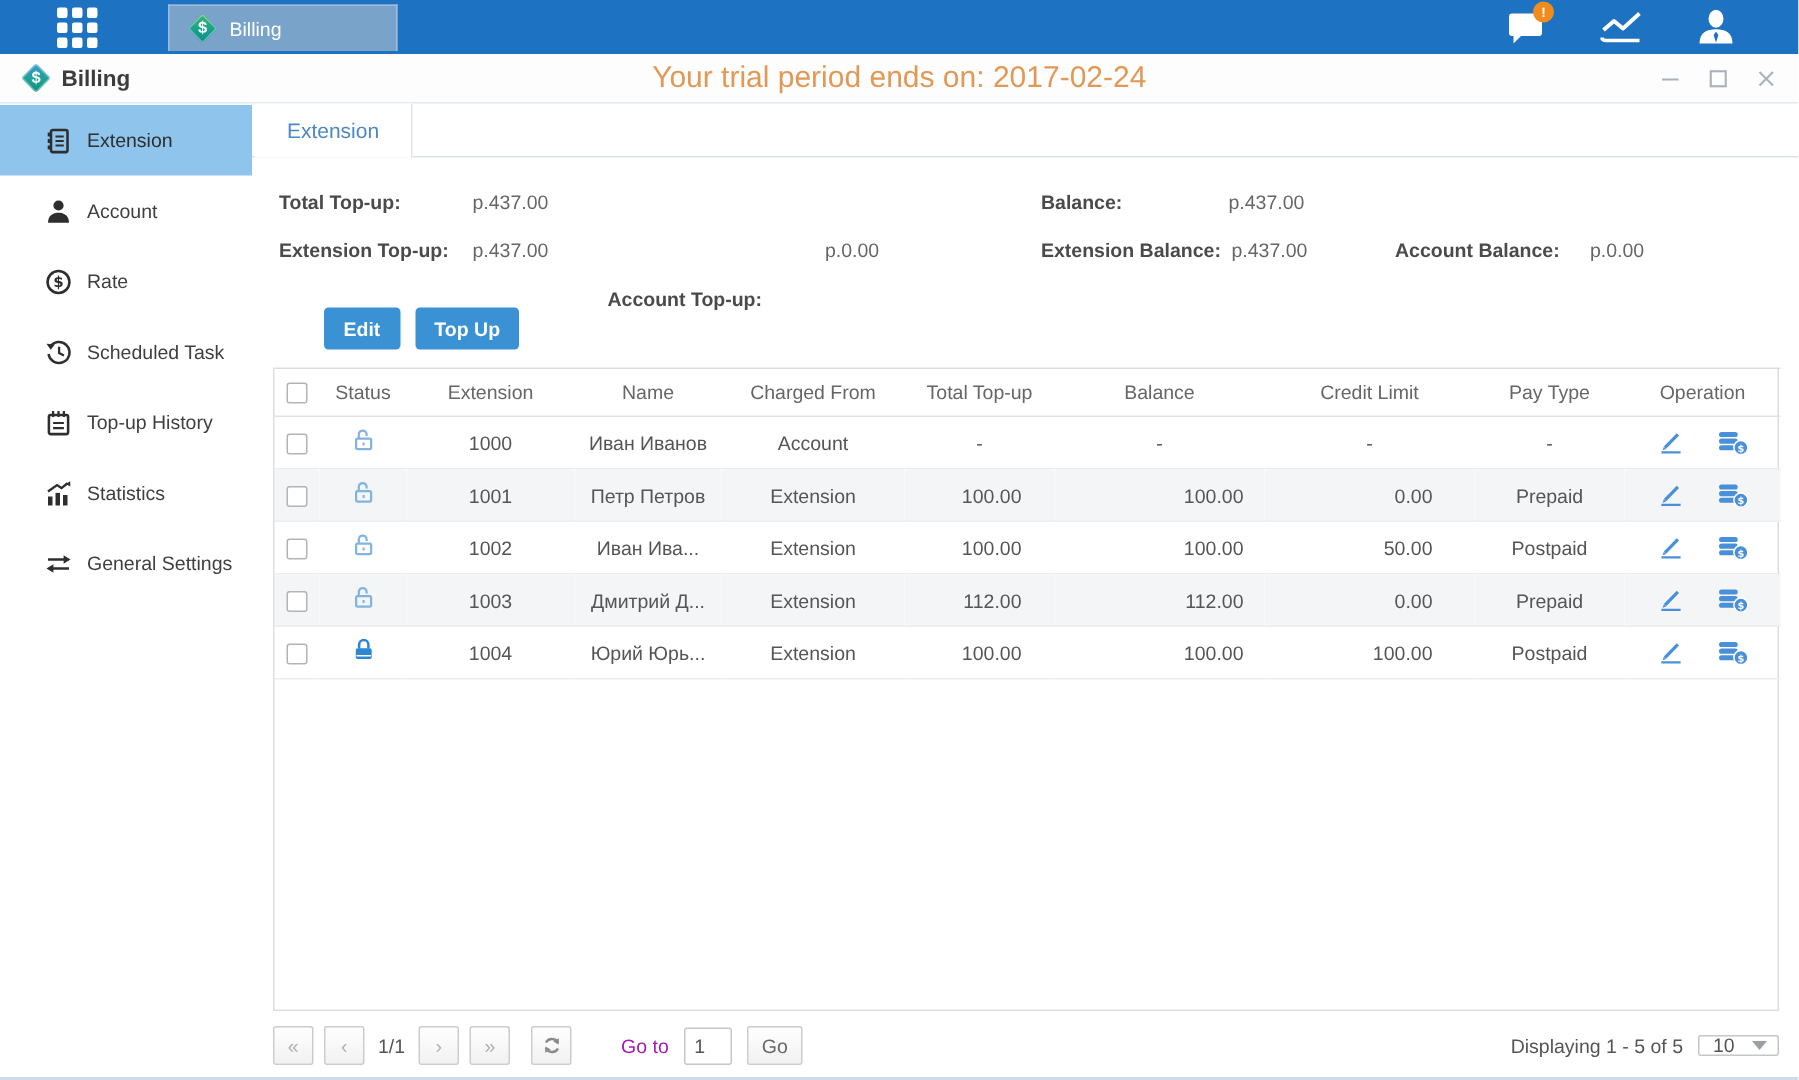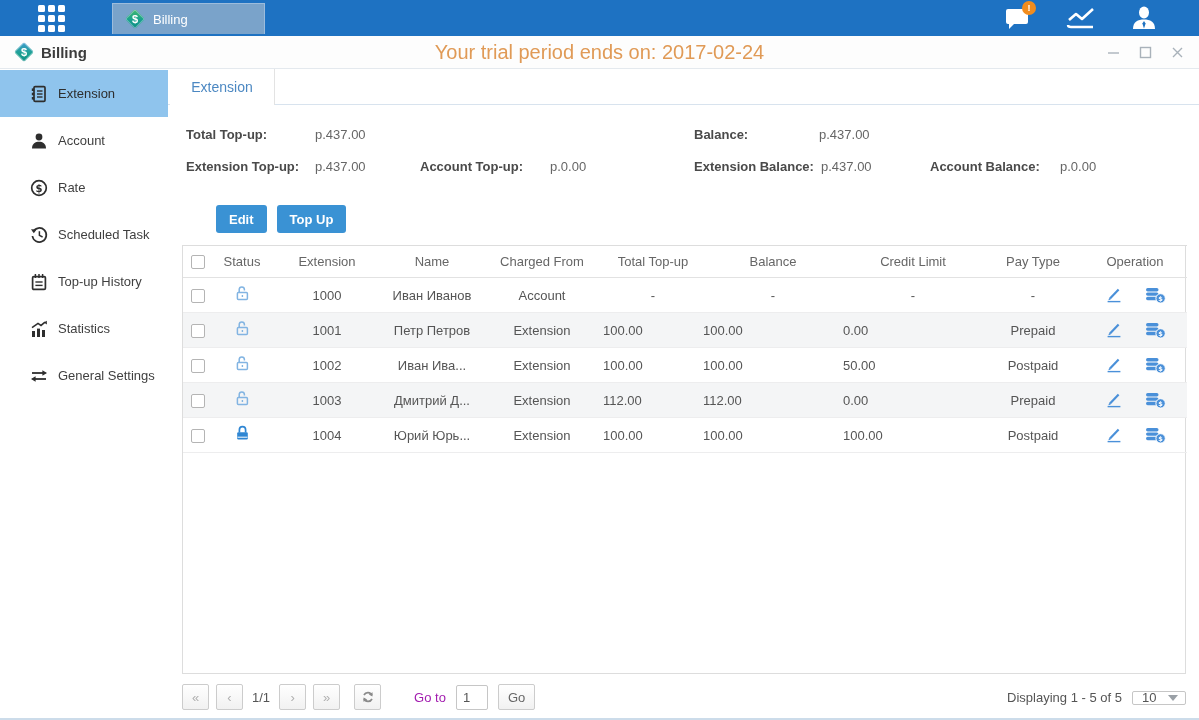--- a/index.html
+++ b/index.html
@@ -44,51 +44,51 @@
 
   
   .summary { position:relative; height:70px; margin-top:14px; font-size:13px; }
   .summary .row { position:relative; height:32px; }
   .summary span { position:absolute; top:8px; white-space:nowrap; }
   .lbl { font-weight:bold; color:#4a4a4a; }
   .val { color:#666; }
   .p-total-topup-l { left:18px; }   .p-total-topup-v { left:147px; }
   .p-balance-l     { left:526px; }  .p-balance-v     { left:651px; }
   .p-ext-topup-l   { left:18px; }   .p-ext-topup-v   { left:147px; }
-  .p-acc-topup-l   { left:252px; }  .p-acc-topup-v   { left:382px; }
+  .p-acc-topup-l   { left:237px;margin-top:33px; }  .p-acc-topup-v   { left:382px; }
   .p-ext-bal-l     { left:526px; }  .p-ext-bal-v     { left:653px; }
   .p-acc-bal-l     { left:762px; }  .p-acc-bal-v     { left:892px; }
 
   
   .actions { margin:16px 0 0 18px; display:flex; gap:10px;padding-left:30px; }
   .btn-blue { background:#3a92d4; color:#fff; border:none; font-size:13px; font-weight:bold; height:28px; padding:0 13px; border-radius:3px; cursor:pointer; font-family:inherit; }
 
   
   .tablewrap { position:absolute; left:14px; right:13px; top:176px; bottom:44px; border:1px solid #ddd; border-top:none; }
   table { border-collapse:collapse; width:100%; table-layout:fixed; font-size:13px; }
   th { font-weight:normal; color:#666; height:32px; border-top:1px solid #ddd; border-bottom:1px solid #e2e2e2; text-align:center; overflow:hidden; white-space:nowrap; }
   td { height:35px; text-align:center; color:#555; border-bottom:1px solid #ededee; overflow:hidden; white-space:nowrap; text-overflow:ellipsis; }
   tr.alt td { background:#f4f5f6; }
-  td.num, th.num-h { text-align:left; }
+  td.num, th.num-h { text-align:right; }
   td.c-topup { padding-right:22px; } th.h-topup { padding-right:0; text-align:center; }
   td.c-bal   { padding-right:14px; }
   td.c-credit{ padding-right:28px; }
   td.dash { text-align:center; padding-right:0; }
   .cbx { width:14px; height:14px; border:1px solid #b4b4b4; border-radius:2px; background:#fff; display:inline-block; cursor:pointer; vertical-align:middle; }
   .op-icons { display:flex; align-items:center; justify-content:center; gap:22px; }
   .op-icons svg { cursor:pointer; }
 
   
   .pager { position:absolute; left:14px; right:13px; bottom:6px; height:30px; display:flex; align-items:center; font-size:13px; color:#555; }
   .pg-btn { width:27px; height:26px; border:1px solid #ccc; background:linear-gradient(#fff,#f1f1f1); border-radius:2px; display:flex; align-items:center; justify-content:center; color:#b0b0b0; font-size:13px; margin-right:7px; cursor:pointer; }
   .pg-label { margin:0 9px 0 2px; color:#555; }
   .goto-label { margin:0 10px 0 26px; color:#a21caf; }
   .goto-input { width:32px; height:25px; border:1px solid #c6c6c6; border-radius:2px; font-size:13px; padding-left:6px; color:#555; font-family:inherit; }
   .go-btn { margin-left:10px; height:26px; padding:0 9px; border:1px solid #ccc; background:linear-gradient(#fff,#f1f1f1); border-radius:2px; font-size:13px; color:#666; cursor:pointer; font-family:inherit; }
-  .pager-right { margin-left:auto; display:flex; align-items:flex-end; gap:10px; }
+  .pager-right { margin-left:auto; display:flex; align-items:flex-start; gap:10px; }
   .pagesize { width:54px; height:14px; border:1px solid #c6c6c6; border-radius:2px; background:#fff; display:flex; align-items:center; justify-content:space-between; padding:0 7px 0 9px; cursor:pointer; color:#555; }
   .caret { width:0; height:0; border-left:5px solid transparent; border-right:5px solid transparent; border-top:6px solid #9aa0a6; }
 </style>
 </head>
 <body>
 
 <div class="app">
 
   <div class="topbar">
     <div class="apps-grid">

